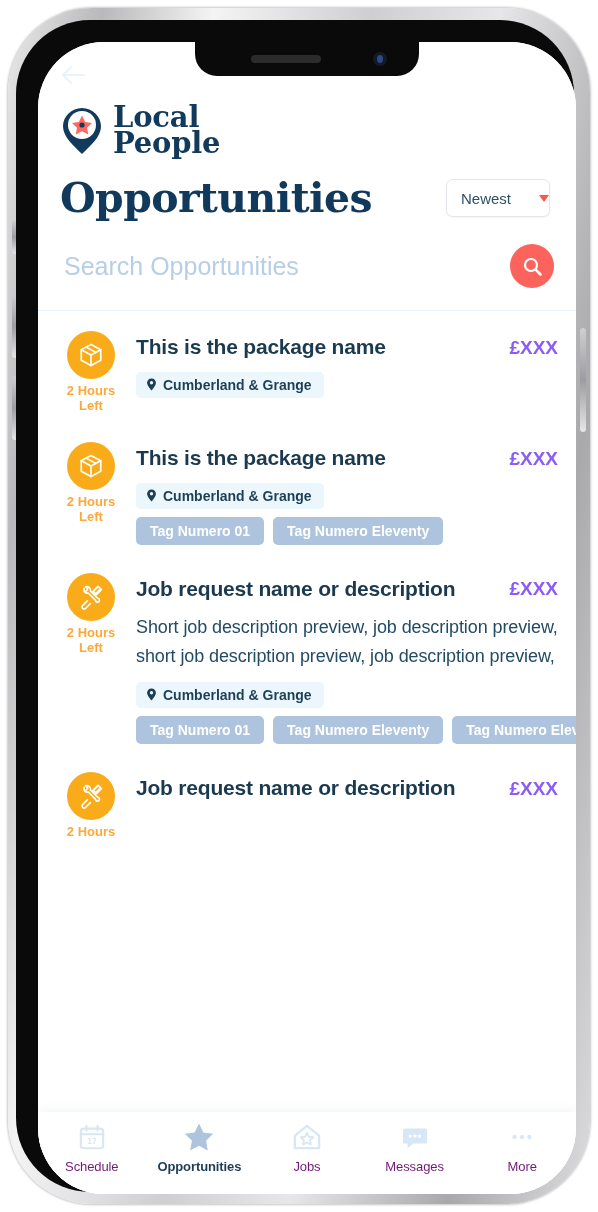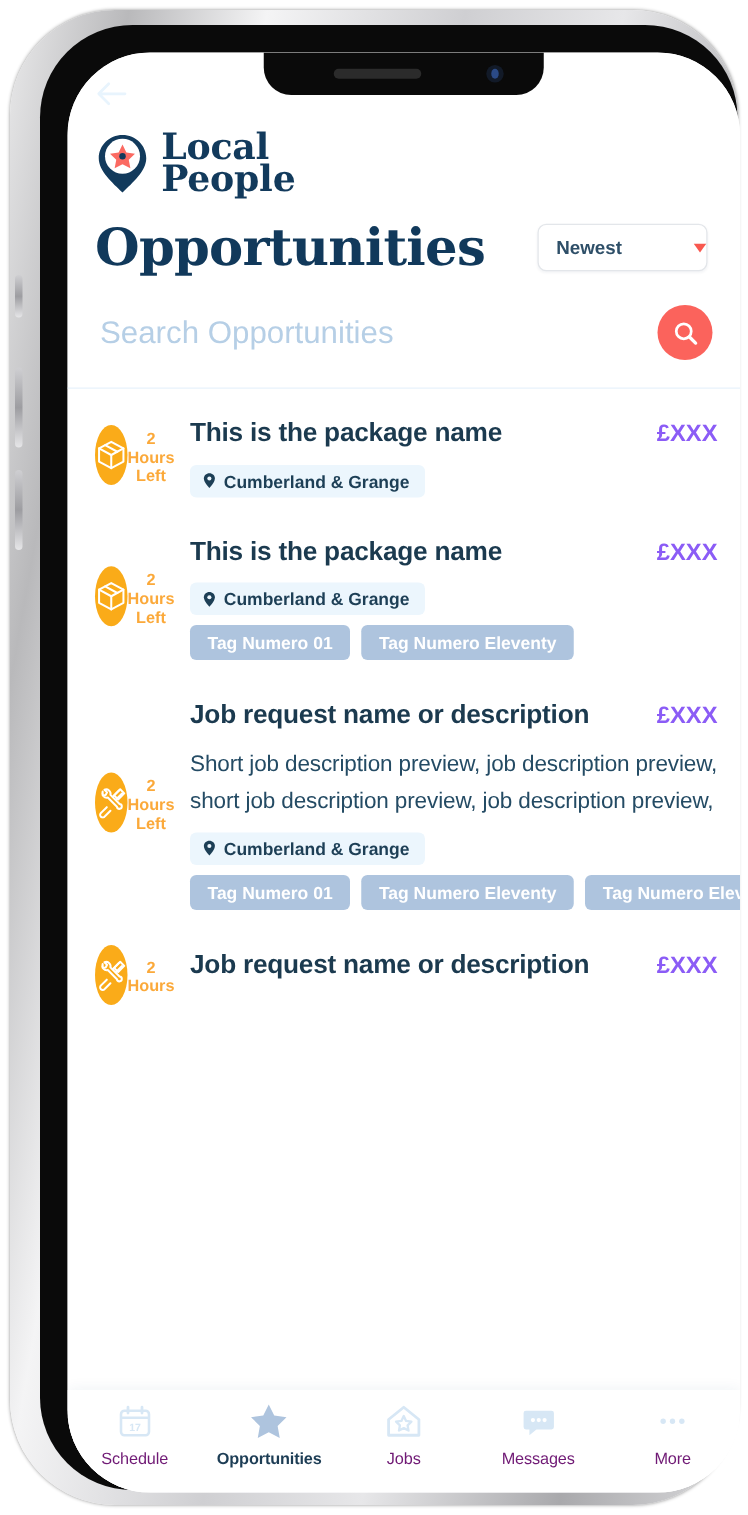--- a/index.html
+++ b/index.html
@@ -25,21 +25,21 @@
     left: 8px;
     top: 8px;
     width: 582px;
     height: 1196px;
     border-radius: 84px;
     background: linear-gradient(100deg,#e9e9ea 0%,#b9b9bb 12%,#f4f4f5 26%,#cfcfd2 46%,#e7e7e9 62%,#a9a9ac 82%,#dcdcde 100%);
     box-shadow: 0 0 3px rgba(0,0,0,.45);
   }
   .phone-band {
     position: absolute;
-    left: 24px; top: 12px;
+    left: 8px; top: 12px;
     width: 558px; height: 1172px;
     border-radius: 74px;
     background: #0a0a0a;
   }
   .phone-screen {
     position: absolute;
     left: 22px; top: 22px;
     width: 538px; height: 1152px;
     border-radius: 66px;
     background: #ffffff;
@@ -140,28 +140,27 @@
     font-weight: 700;
     font-size: 41px;
     color: #11395b;
     letter-spacing: -0.6px;
   }
   .sort-select {
     display: flex;
     align-items: center;
     justify-content: space-between;
     gap: 14px;
-    width: 136px;
+    width: 104px;
     height: 38px;
     padding: 0 0 0 14px;
     border: 1px solid #e3e6ea;
     border-radius: 7px;
     background: #fff;
     box-shadow: 0 1px 2px rgba(20,40,70,.05);
-    font-weight: bold;
   }
   .sort-label { font-size: 15px; color: #2e4f68; }
   .caret {
     width: 0; height: 0;
     border-left: 5px solid transparent;
     border-right: 5px solid transparent;
     border-top: 7px solid #f8584f;
   }
 
   .subtitle {
@@ -212,20 +211,21 @@
   }
   .item {
     display: flex;
     gap: 14px;
     padding: 14px 18px 14px 22px;
   }
   .item-left {
     flex: none;
     width: 62px;
     display: flex;
+    flex-direction: column;
     align-items: center;
   }
   .item-badge {
     width: 48px; height: 48px;
     border-radius: 50%;
     background: #faab19;
     display: flex;
     align-items: center;
     justify-content: center;
   }

